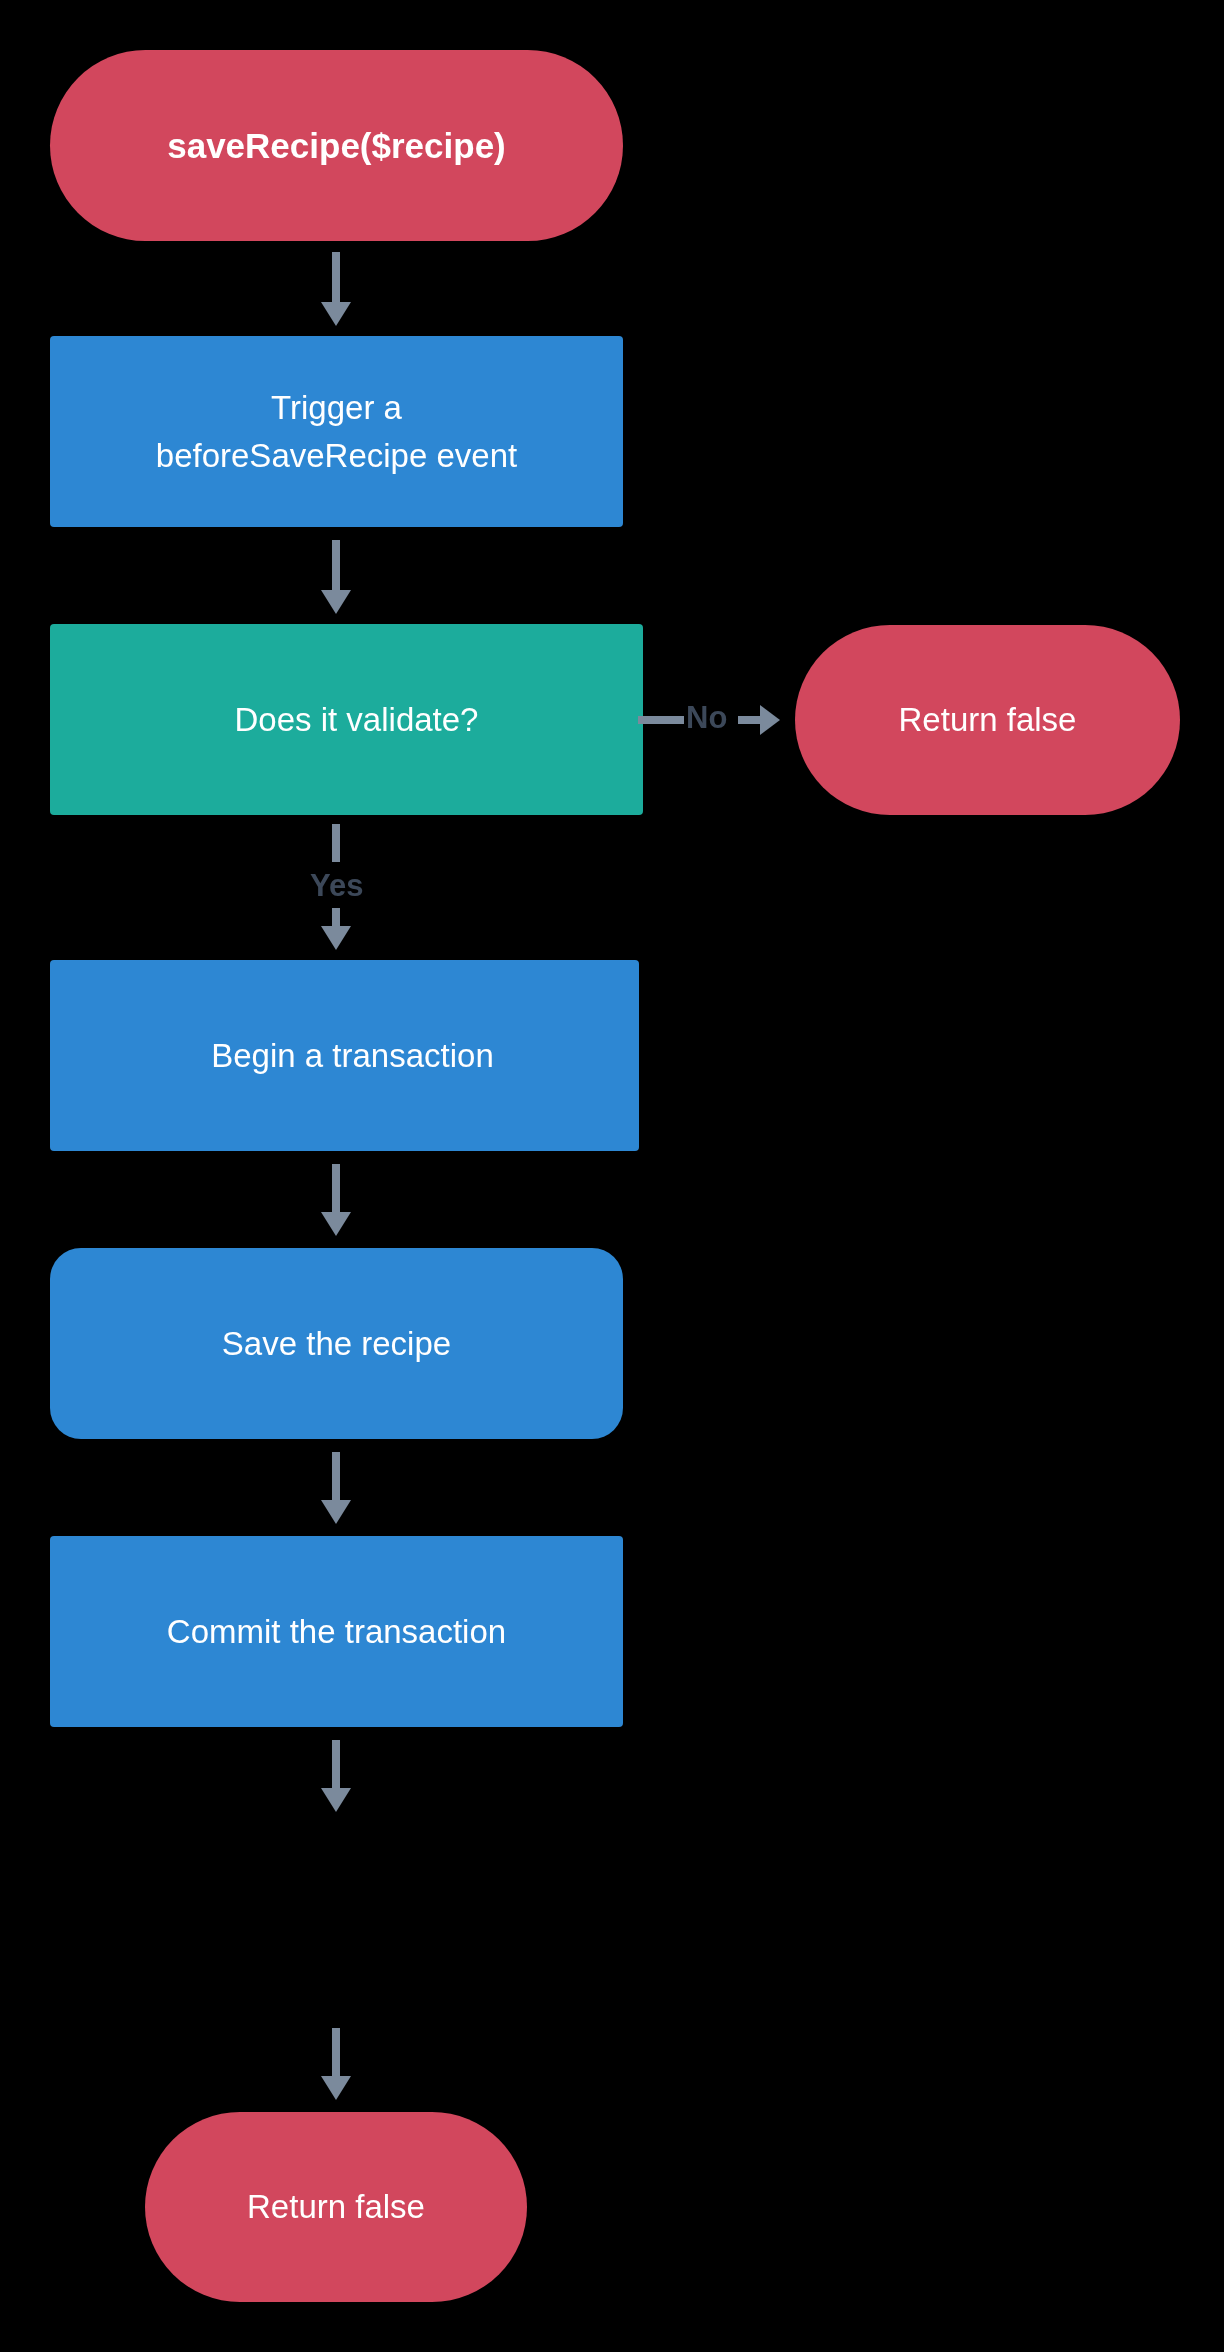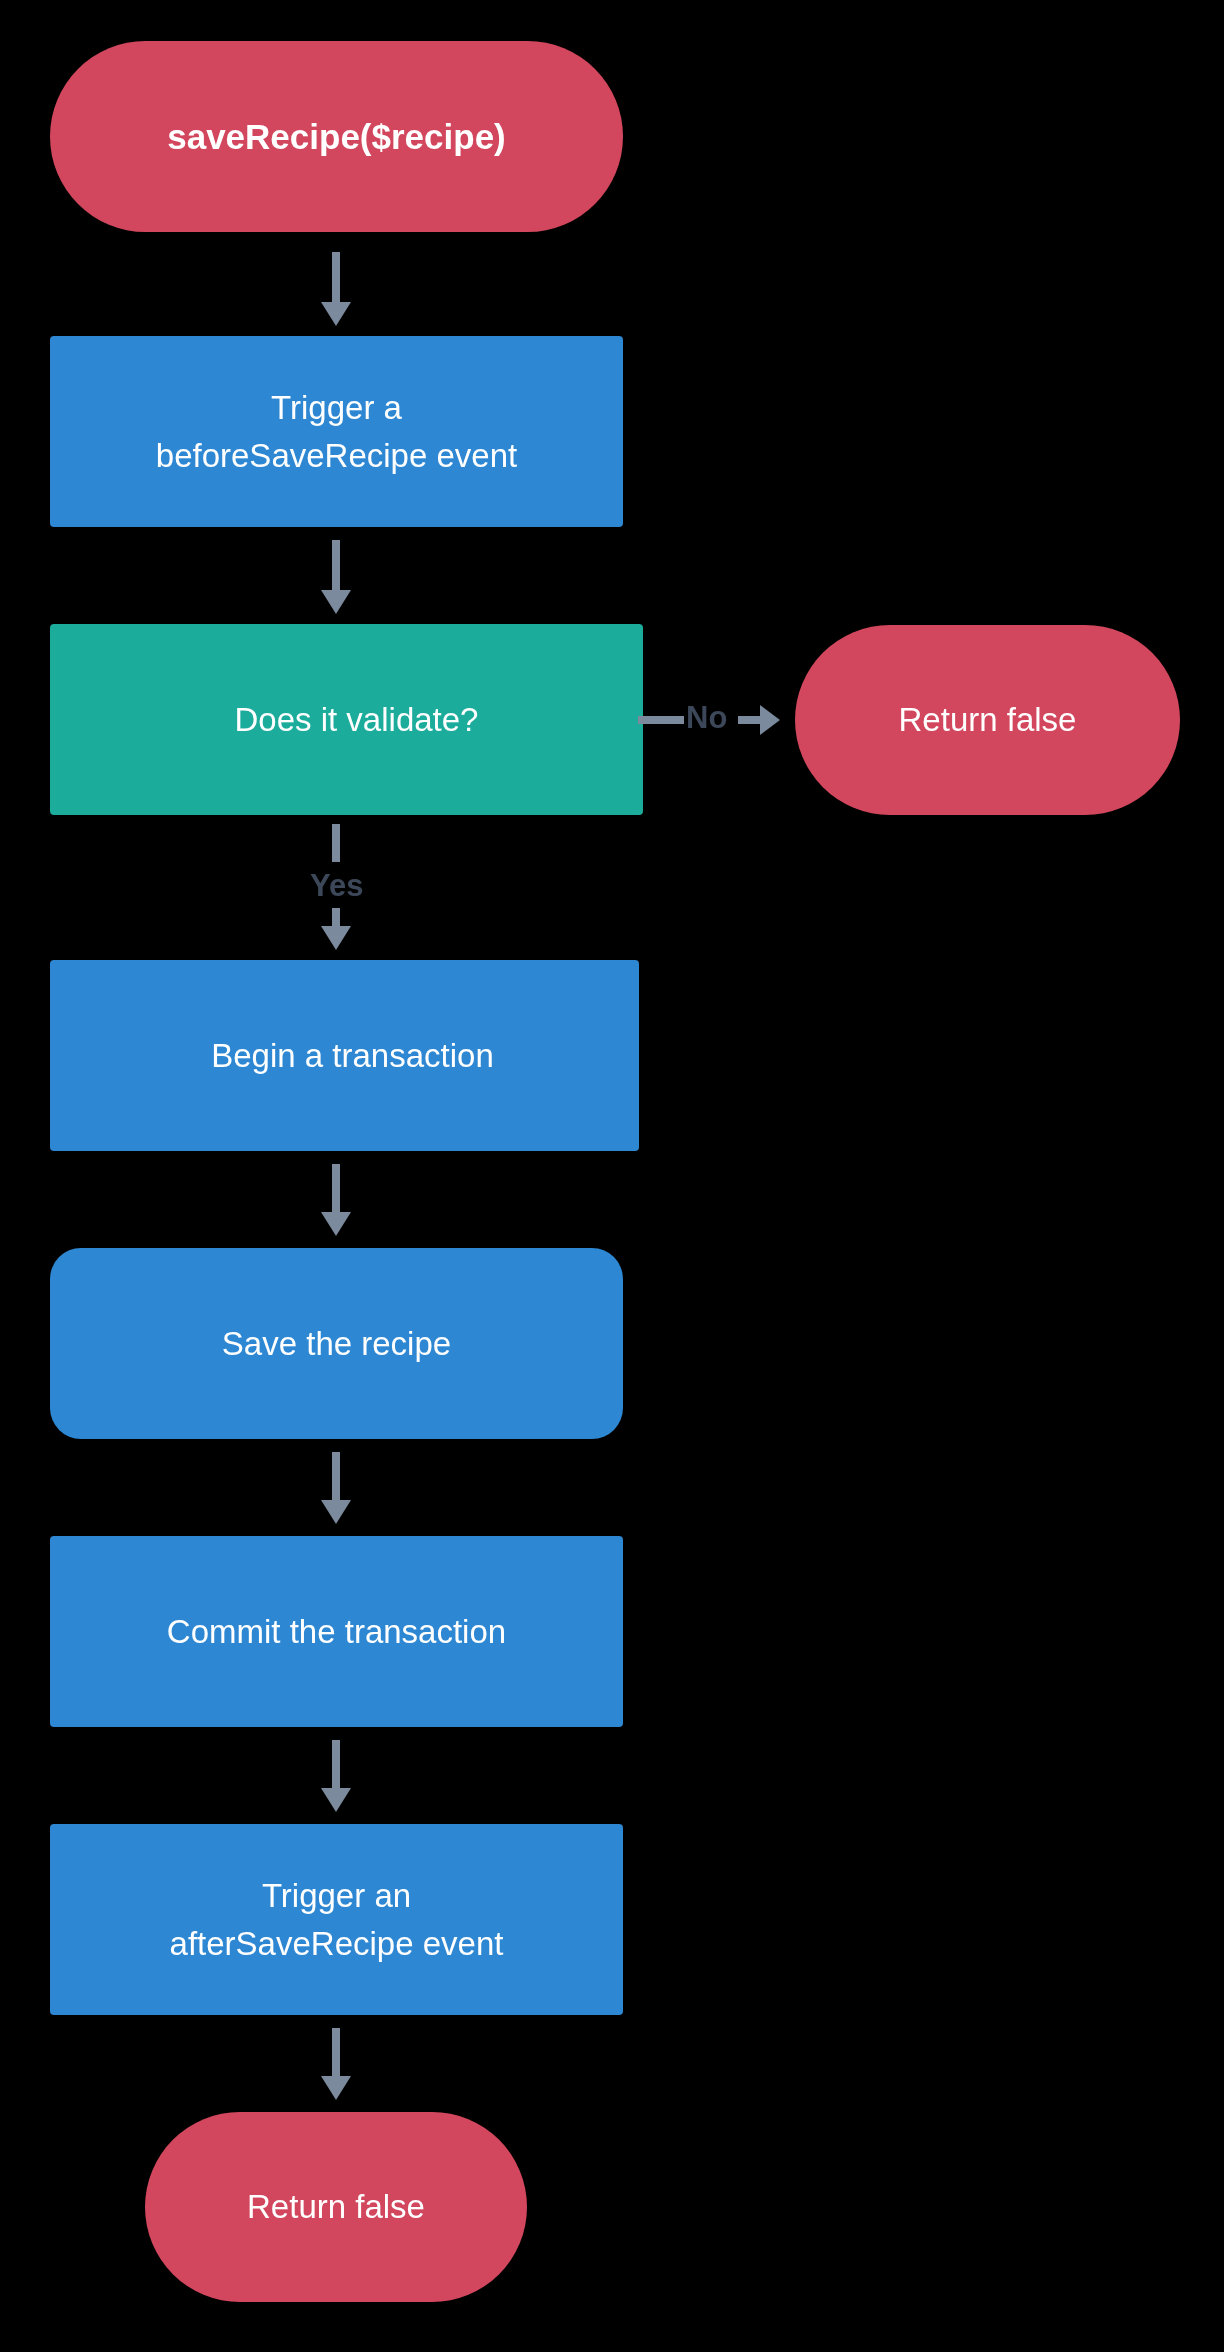--- a/index.html
+++ b/index.html
@@ -79,21 +79,21 @@
   .edge-label {
     position: absolute;
     color: var(--edge_label, #3c4859);
     font-size: 31px;
     font-weight: bold;
     white-space: nowrap;
   }
   #label-no { left: 686px; top: 700px; }
   #label-yes { left: 310px; top: 868px; }
   
-  #node-start            { top: 41px; }
+  #node-start            { top: 50px; }
   #node-trigger-before   { top: 336px; }
   #node-validate         { top: 624px; padding-left: 20px; }
   #node-return-false     { left: 795px; top: 625px; width: 385px; height: 190px; }
   #node-begin-txn        { top: 960px; padding-left: 16px; }
   #node-save-recipe      { top: 1248px; border-radius: 31px; }
   #node-commit-txn       { top: 1536px; }
   #node-trigger-after    { top: 1824px; }
   #node-return-true      { left: 145px; top: 2112px; width: 382px; height: 190px; }
 </style>
 </head>
@@ -148,24 +148,20 @@
   <div class="v-line" style="top:1452px;height:48px"></div>
   <div class="v-head" style="top:1500px"></div>
 
   <div class="node process" id="node-commit-txn">
     <span class="line">Commit the transaction</span>
   </div>
 
   <div class="v-line" style="top:1740px;height:48px"></div>
   <div class="v-head" style="top:1788px"></div>
 
-  <div class="node process" id="node-trigger-after">
-    <span class="line">Trigger an</span>
-    <span class="line">afterSaveRecipe event</span>
-  </div>
 
   <div class="v-line" style="top:2028px;height:48px"></div>
   <div class="v-head" style="top:2076px"></div>
 
   <div class="node terminal" id="node-return-true">
     <span class="line">Return false</span>
   </div>
 
 </div>
 

